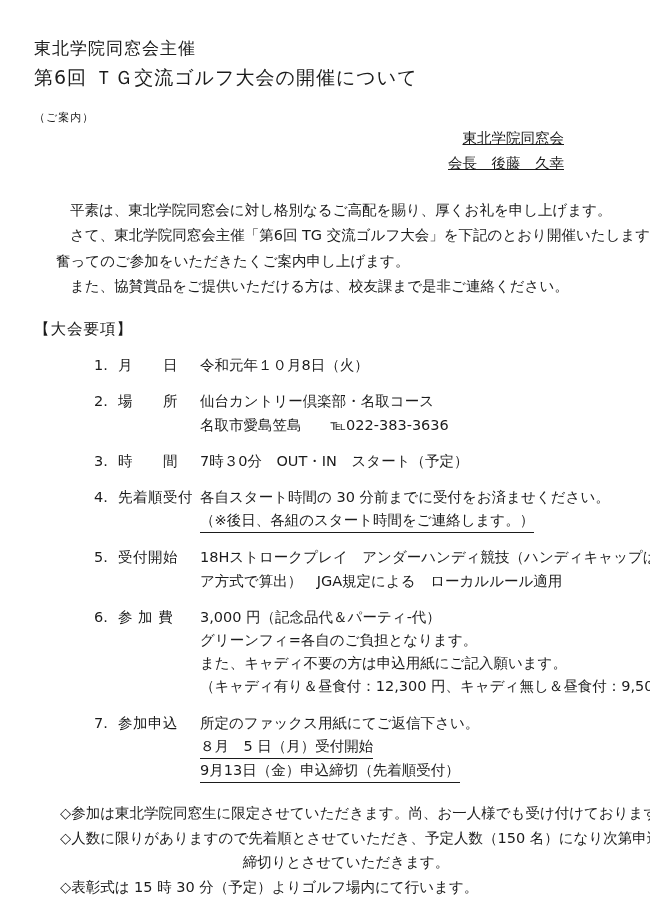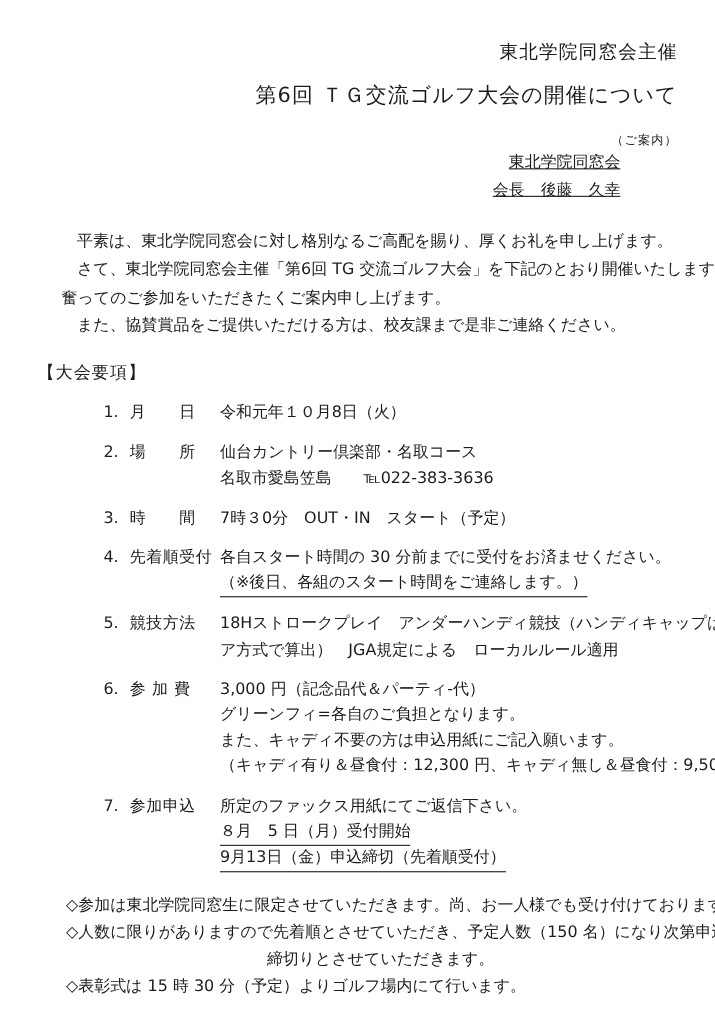--- a/index.html
+++ b/index.html
@@ -16,33 +16,33 @@
     overflow: hidden;
   }
   .page {
     width: 650px;
     height: 918px;
     box-sizing: border-box;
     padding: 24px 34px 10px 34px;
     position: relative;
   }
   .title-block {
-    text-align: right;
+    text-align: left;
     margin-top: 12px;
   }
   .title-line-1 {
     font-size: 17px;
     letter-spacing: 1px;
     line-height: 1.5;
   }
   .title-line-2 {
     font-size: 19px;
     letter-spacing: 1px;
     line-height: 1.6;
-    margin-top: 10px;
+    margin-top: 0;
   }
   .title-line-3 {
     font-size: 11px;
     letter-spacing: 1px;
     line-height: 1.6;
     margin-top: 17px;
   }
   .sender {
     text-align: right;
     font-size: 14.5px;
@@ -169,21 +169,21 @@
       <div class="item-num">4.</div>
       <div class="item-label">先着順受付</div>
       <div class="item-body">
         <div>各自スタート時間の 30 分前までに受付をお済ませください。</div>
         <div><span class="ul-line">（※後日、各組のスタート時間をご連絡します。）</span></div>
       </div>
     </div>
 
     <div class="item">
       <div class="item-num">5.</div>
-      <div class="item-label">競技方法</div>
+      <div class="item-label">受付開始</div>
       <div class="item-body">
         <div>18Hストロークプレイ　アンダーハンディ競技（ハンディキャップはダブルペリ</div>
         <div>ア方式で算出）　JGA規定による　ローカルルール適用</div>
       </div>
     </div>
 
     <div class="item">
       <div class="item-num">6.</div>
       <div class="item-label">参 加 費</div>
       <div class="item-body">

